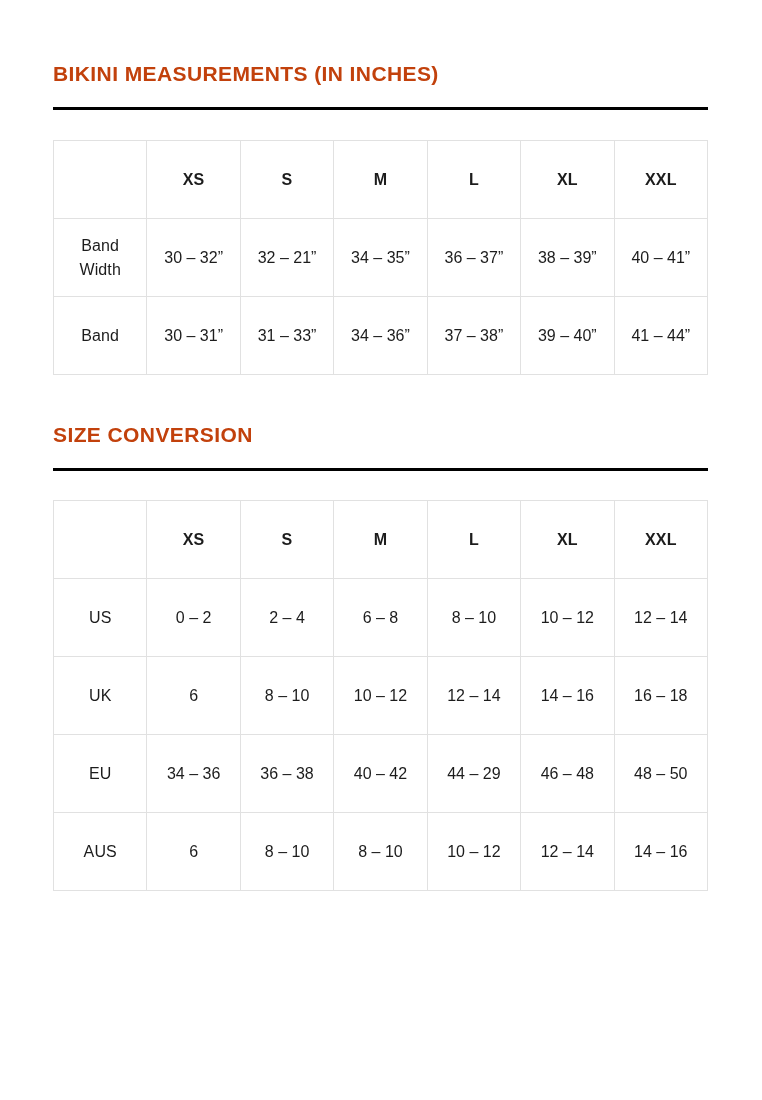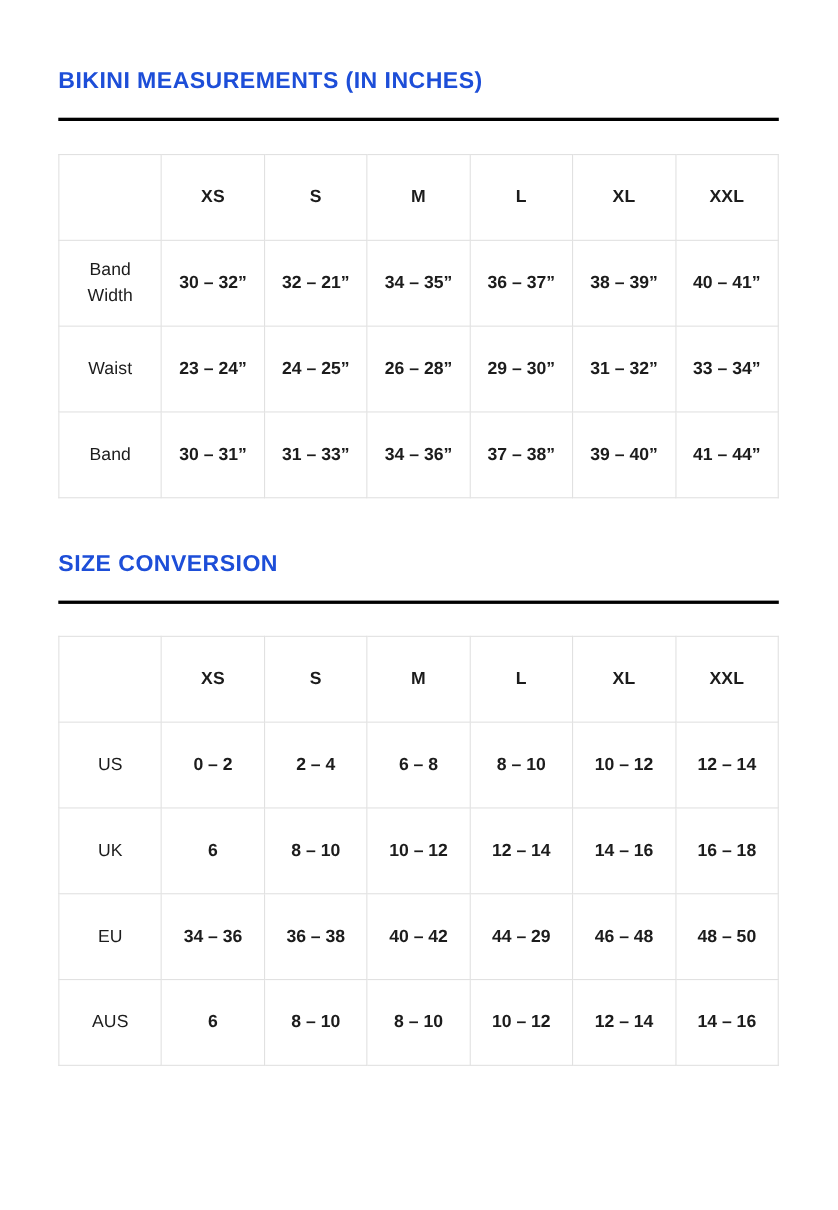--- a/index.html
+++ b/index.html
@@ -12,21 +12,21 @@
     overflow: hidden;
   }
   .content {
     padding: 60px 54px 0 53px;
   }
   .section-title {
     font-size: 21px;
     font-weight: 700;
     letter-spacing: 0.4px;
     line-height: 28px;
-    color: #1d4ed8;
+    color: #c2410c;
   }
   .rule {
     height: 3px;
     background: #000000;
     margin-top: 19px;
   }
   table.size-table {
     margin-top: 30px;
     width: 100%;
     border-collapse: collapse;
@@ -46,21 +46,21 @@
     font-weight: 700;
     letter-spacing: 0.2px;
   }
   table.size-table tbody th.rowlabel {
     font-weight: 400;
     padding: 0 15px;
     line-height: 1.45;
     letter-spacing: 0.1px;
   }
   table.size-table tbody td {
-    font-weight: 700;
+    font-weight: 400;
     padding: 0 2px;
     white-space: nowrap;
   }
   .section-conversion .section-title { margin-top: 46px; }
   .section-conversion table.size-table { margin-top: 29px; }
 </style>
 </head>
 <body>
 
 <div class="content">
@@ -83,29 +83,20 @@
       </thead>
       <tbody>
         <tr>
           <th class="rowlabel">Band Width</th>
           <td>30 – 32”</td>
           <td>32 – 21”</td>
           <td>34 – 35”</td>
           <td>36 – 37”</td>
           <td>38 – 39”</td>
           <td>40 – 41”</td>
-        </tr>
-        <tr>
-          <th class="rowlabel">Waist</th>
-          <td>23 – 24”</td>
-          <td>24 – 25”</td>
-          <td>26 – 28”</td>
-          <td>29 – 30”</td>
-          <td>31 – 32”</td>
-          <td>33 – 34”</td>
         </tr>
         <tr>
           <th class="rowlabel">Band</th>
           <td>30 – 31”</td>
           <td>31 – 33”</td>
           <td>34 – 36”</td>
           <td>37 – 38”</td>
           <td>39 – 40”</td>
           <td>41 – 44”</td>
         </tr>

